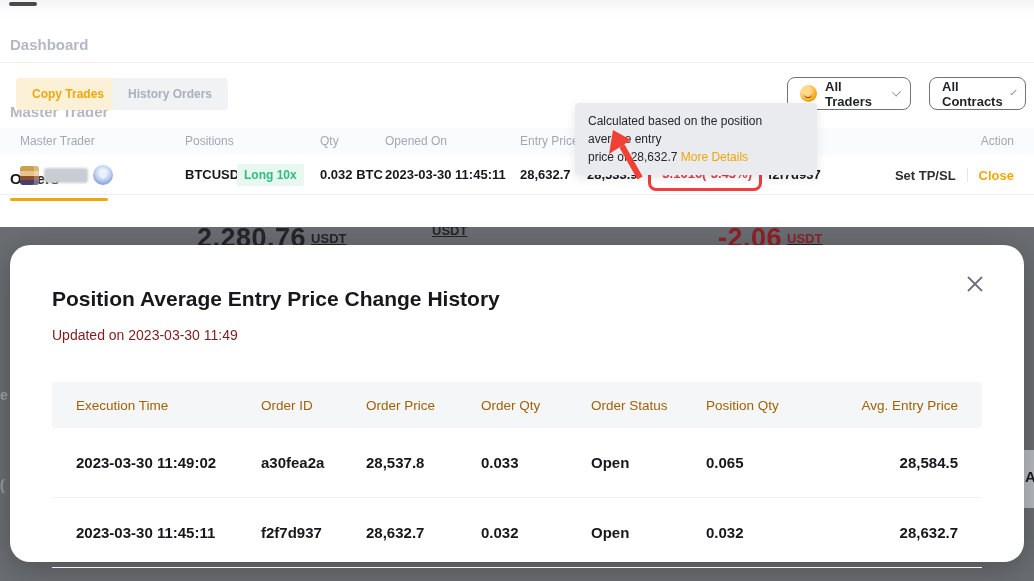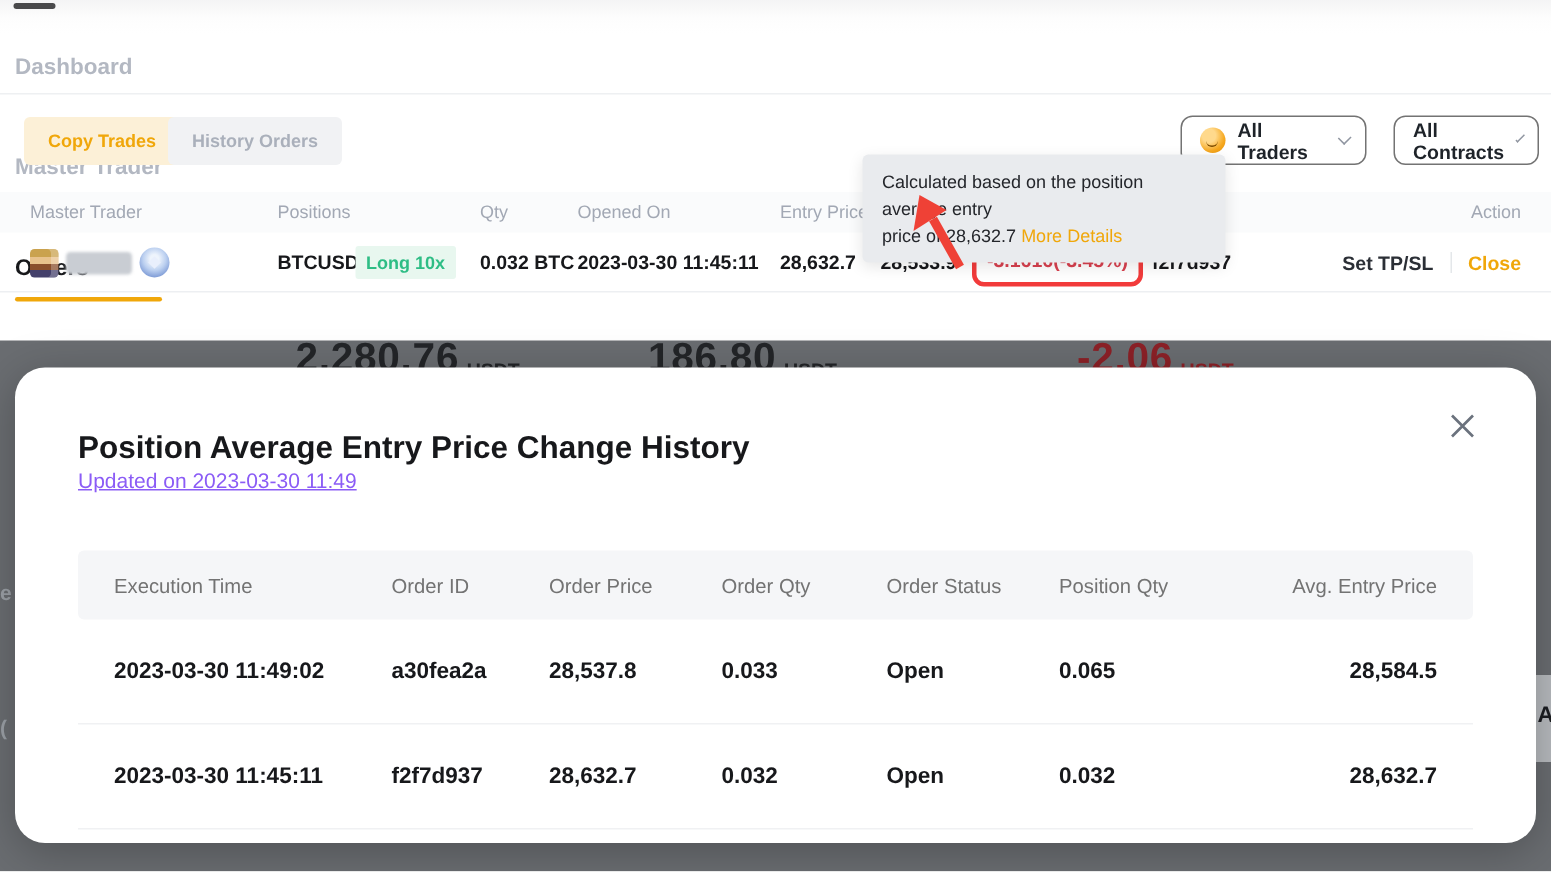--- a/index.html
+++ b/index.html
@@ -65,38 +65,38 @@
     box-shadow:0 3px 10px rgba(0,0,0,.10); padding:9px 13px; font-size:12px; line-height:18px; color:#24262b; z-index:5;}
   .tooltip .link{color:var(--accent); cursor:pointer;}
   .pnl-box{position:absolute; left:648px; top:1px; width:114px; height:35px; border:3px solid var(--danger-border);
     border-radius:8px; display:flex; align-items:center; justify-content:center; z-index:4;}
   .pnl-box span{font-weight:700; color:var(--danger); font-size:13px; line-height:normal;}
   .red-arrow{position:absolute; left:601px; top:127px; z-index:6;}
 
   
   .backdrop{position:absolute; left:0; top:227px; width:100%; height:354px; background:#6a6d71; overflow:hidden;}
   .stats{position:absolute; left:0; top:-4px; width:100%; height:34px;}
-  .stat{position:absolute; display:flex; align-items:flex-end; gap:5px;text-decoration:underline;}
+  .stat{position:absolute; display:flex; align-items:center; gap:5px;text-decoration:underline;}
   .stat .num{font-size:27px; font-weight:700; color:#232528; letter-spacing:.5px;}
   .stat .unit{font-size:13px; font-weight:700; color:#232528;}
   .stat.neg .num,.stat.neg .unit{color:#8c2127;}
   .frag{position:absolute; font-size:14px; color:#9ba0a6; font-weight:700;}
   .frag-band{position:absolute; right:0; top:223px; width:10px; height:58px; background:#b7babe; overflow:hidden;}
   .frag-right{position:absolute; left:1px; top:18px; color:#1b1d21; font-size:15px; font-weight:700; width:22px;}
 
   
   .modal{position:absolute; left:10px; top:245px; width:1014px; height:317px; background:#fff; border-radius:20px;
     box-shadow:0 6px 30px rgba(0,0,0,.25); padding:42px 42px 0 42px; z-index:10;}
   .modal-title{font-size:21px; font-weight:700; color:#17181b;}
-  .modal-sub{margin-top:1px; font-size:14px; color:#8b5cf6;text-decoration:underline;}
+  .modal-sub{margin-top:16px; font-size:14px; color:#7f1d1d;}
   .modal-close{position:absolute; right:36px; top:26px; width:26px; height:26px; cursor:pointer;
     display:flex; align-items:center; justify-content:center;}
   .mtable{margin-top:39px;}
   .mgrid{display:grid; grid-template-columns:185px 105px 115px 110px 115px 130px 1fr; align-items:center; padding:0 24px;}
-  .mhead{height:46px; background:#f5f6f8; border-radius:4px; font-size:13.5px; color:#737373;}
+  .mhead{height:46px; background:#f5f6f8; border-radius:4px; font-size:13.5px; color:#a16207;}
   .mrow{height:70px; border-bottom:1px solid #f0f1f3; font-size:15px; font-weight:700; color:#17181b;}
   .mgrid > :last-child{text-align:right;}
 </style>
 </head>
 <body>
 
 <div id="screen">
 
   <div class="top-grad"></div>
   <div class="top-dash"></div>
@@ -164,21 +164,20 @@
     <polygon points="12,3 30,13 8,27" fill="#ef4136"></polygon>
   </svg>
 
   <div class="backdrop">
     <div class="stats">
       <div class="stat" style="left:197px">
         <span class="num">2,280.76</span>
         <span class="unit">USDT</span>
       </div>
       <div class="stat" style="left:432px">
-        <span class="num">186.80</span>
         <span class="unit">USDT</span>
       </div>
       <div class="stat neg" style="left:718px">
         <span class="num">-2.06</span>
         <span class="unit">USDT</span>
       </div>
     </div>
     <span class="frag" style="left:0; top:160px">e</span>
     <span class="frag" style="left:0; top:250px">(</span>
     <div class="frag-band">

